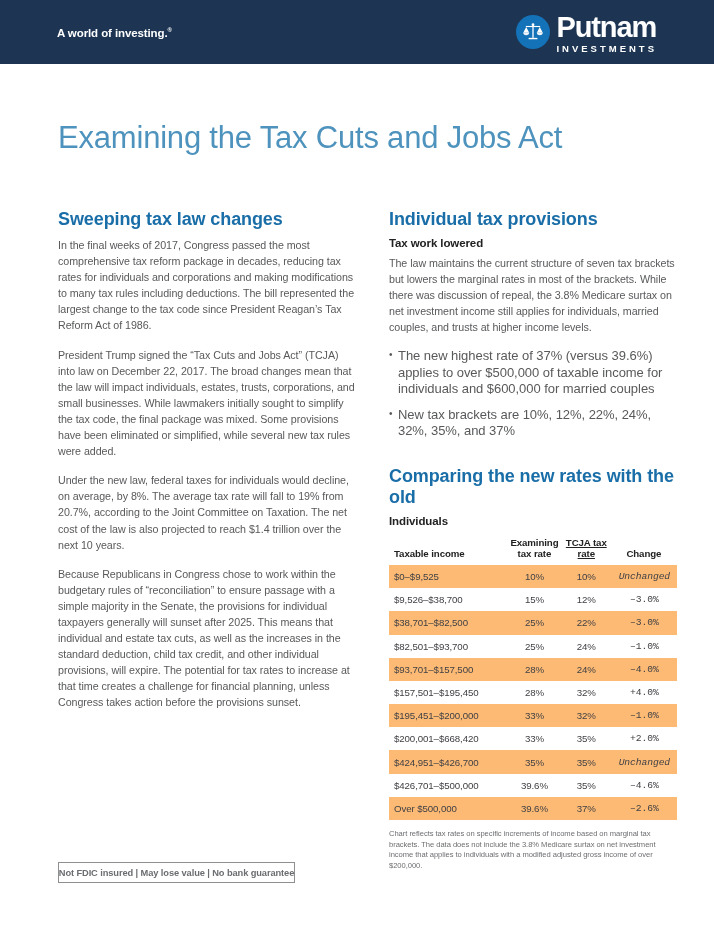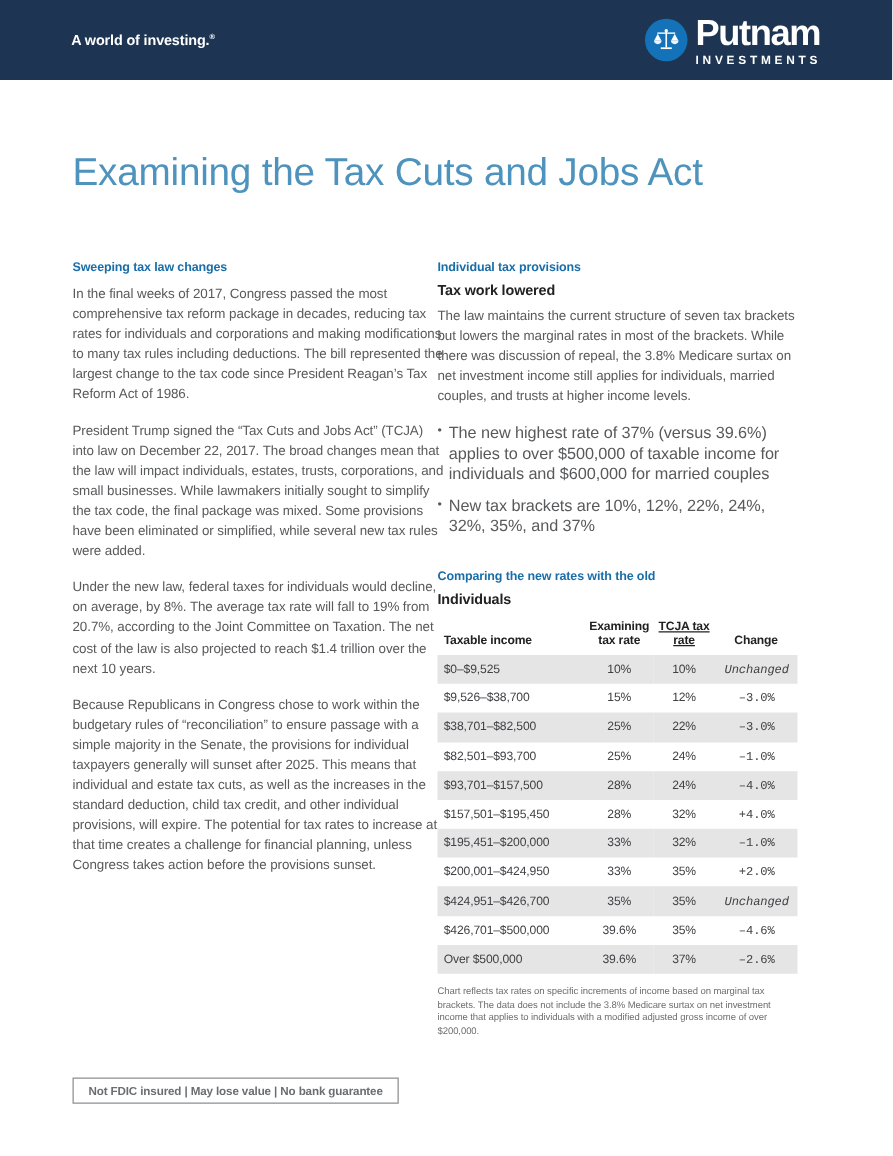--- a/index.html
+++ b/index.html
@@ -99,27 +99,27 @@
 
   
   .col-left {
     position: absolute;
     left: 58px;
     top: 209px;
     width: 298px;
   }
   .col-right {
     position: absolute;
-    left: 350px;
+    left: 389px;
     top: 209px;
     width: 288px;
   }
 
   h2.section-head {
-    font-size: 10px;
+    font-size: 18px;
     font-weight: bold;
     color: #1a6ea8;
     letter-spacing: -0.1px;
     margin-bottom: 7px;
   }
   h3.sub-head {
     font-size: 11.5px;
     font-weight: bold;
     color: #222222;
     letter-spacing: -0.1px;
@@ -183,40 +183,40 @@
     font-size: 9.7px;
     color: #404145;
     padding: 6.1px 3px;
     letter-spacing: -0.1px;
   }
   table.rates td.c-income { text-align: left; padding-left: 5px; }
   table.rates td.c-prev,
   table.rates td.c-tcja   { text-align: center; }
   table.rates td.c-change { text-align: center; padding-right: 2px; font-family: Liberation Mono, monospace; }
 
-  table.rates tr.zebra td { background: #e5e5e5; }
+  table.rates tr.zebra td { background: #fdba74; }
 
   .chg-down { color: #46a540; }
   .chg-up   { color: #e23b3b; }
   .chg-none { color: #2b2b2b; font-style: italic; }
 
   p.table-note {
     font-size: 7.6px;
     line-height: 10.6px;
     color: #6d6e71;
     margin-top: 9px;
     letter-spacing: -0.05px;
   }
 
   
   .disclosure {
     position: absolute;
     left: 58px;
     top: 862px;
-    width: 261px;
+    width: 237px;
     height: 21px;
     border: 1px solid #8d8f91;
     display: flex;
     align-items: center;
     justify-content: center;
   }
   .disclosure span {
     font-size: 9.3px;
     font-weight: bold;
     color: #6b6d70;
@@ -331,21 +331,21 @@
             <td class="c-tcja">32%</td>
             <td class="c-change chg-up">+4.0%</td>
           </tr>
           <tr class="zebra">
             <td class="c-income">$195,451–$200,000</td>
             <td class="c-prev">33%</td>
             <td class="c-tcja">32%</td>
             <td class="c-change chg-down">–1.0%</td>
           </tr>
           <tr>
-            <td class="c-income">$200,001–$424,950</td>
+            <td class="c-income">$200,001–$668,420</td>
             <td class="c-prev">33%</td>
             <td class="c-tcja">35%</td>
             <td class="c-change chg-up">+2.0%</td>
           </tr>
           <tr class="zebra">
             <td class="c-income">$424,951–$426,700</td>
             <td class="c-prev">35%</td>
             <td class="c-tcja">35%</td>
             <td class="c-change chg-none">Unchanged</td>
           </tr>

